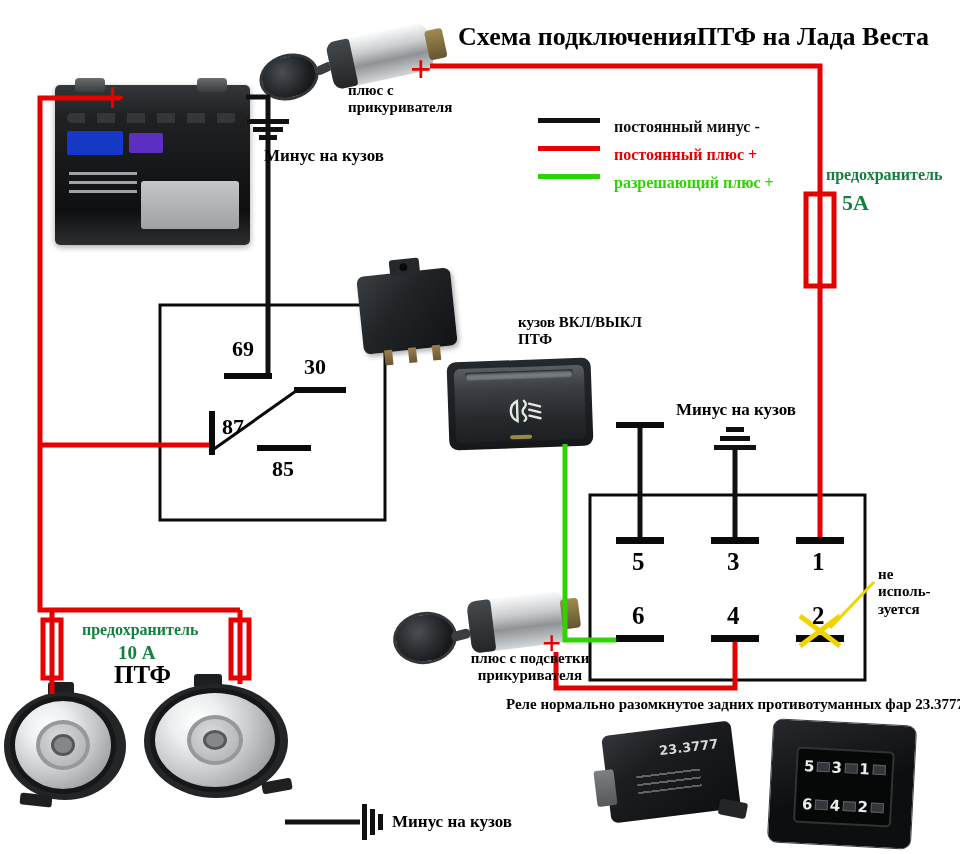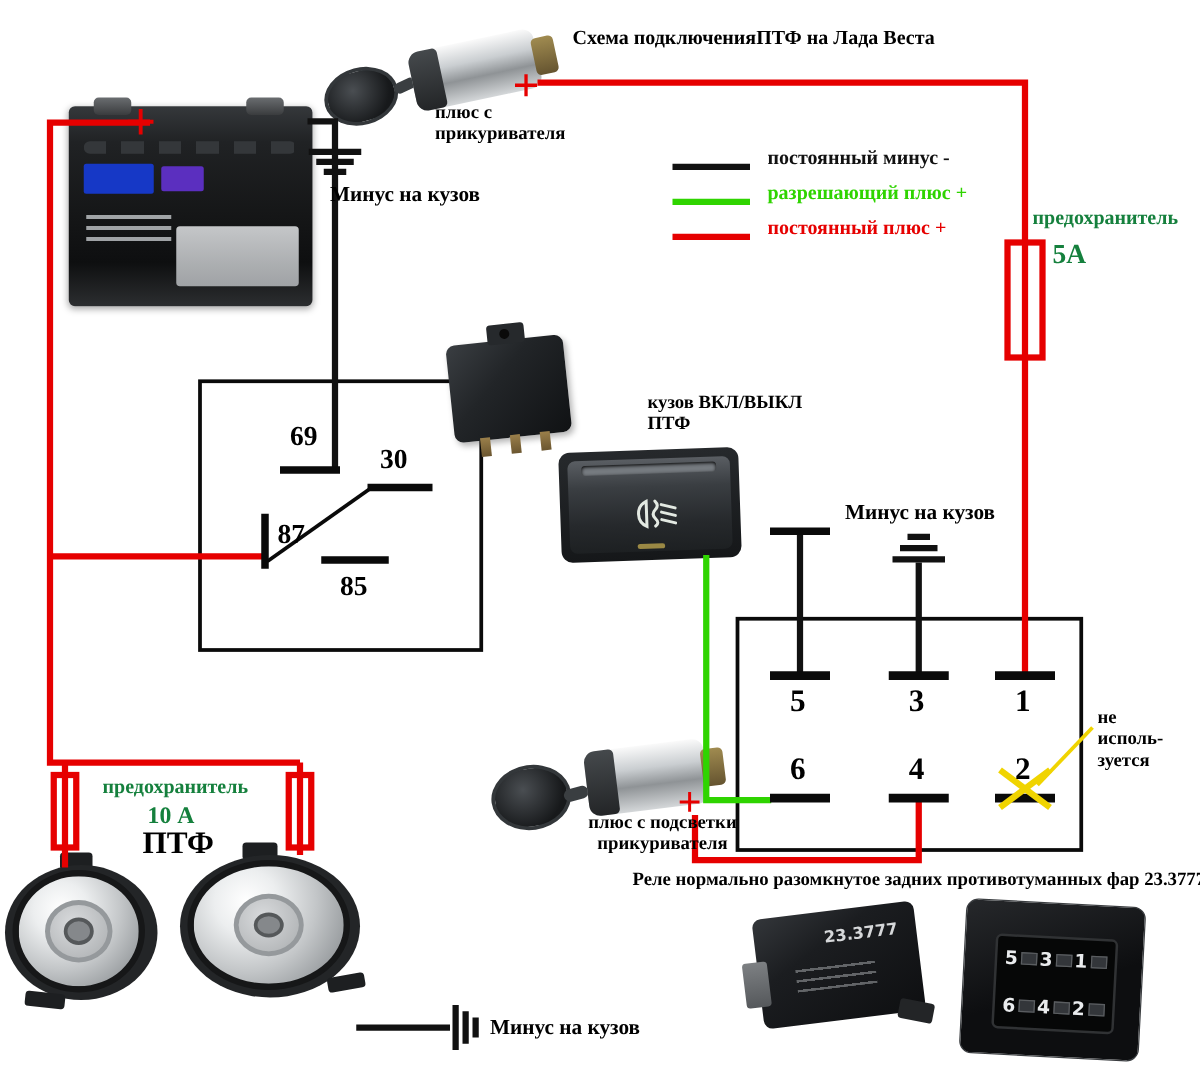--- a/index.html
+++ b/index.html
@@ -9,21 +9,21 @@
   svg.layer{position:absolute;left:0;top:0}
   .boxes{z-index:1}
   .wiresvg{z-index:4}
   .photo{position:absolute;z-index:2}
   .t{position:absolute;z-index:5;font-weight:bold;white-space:nowrap;line-height:1.15;color:#000}
   .red{color:#15803d}
   .plus{position:absolute;z-index:5;color:#e60000;font-weight:bold;line-height:1}
 
   
   .legend{position:absolute;left:538px;top:118px;z-index:5}
-  .lrow{display:flex;align-items:flex-end;margin-bottom:10px}
+  .lrow{display:flex;align-items:flex-start;margin-bottom:10px}
   .sw{width:62px;height:5px;margin-right:14px}
   .sw0{background:#111}.sw1{background:#e60000}.sw2{background:#2fd400}
   .lg{font-size:16px;font-weight:bold}
   .lg0{color:#111}.lg1{color:#e60000}.lg2{color:#2fd400}
 
   
   .battery{left:55px;top:85px;width:195px;height:160px;border-radius:5px;
     background:linear-gradient(180deg,#35383b 0%,#202224 18%,#151617 55%,#0e0f10 78%,#2c2e30 100%);
     box-shadow:0 2px 6px rgba(0,0,0,.35)}
   .battery .term{position:absolute;top:-7px;width:30px;height:14px;border-radius:4px;
@@ -311,44 +311,44 @@
     <g fill="#0a0a0a">
       <rect x="616" y="422" width="48" height="6"></rect>
     </g>
     <g stroke="#f0d400" fill="none">
       <line x1="800" y1="616" x2="840" y2="646" stroke-width="5"></line>
       <line x1="800" y1="646" x2="840" y2="616" stroke-width="5"></line>
       <line x1="830" y1="628" x2="874" y2="582" stroke-width="3"></line>
     </g>
   </svg>
 
-  <div class="t" style="left:458px;top:22px;font-size:16px">Схема подключенияПТФ на Лада Веста</div>
+  <div class="t" style="left:458px;top:22px;font-size:26px">Схема подключенияПТФ на Лада Веста</div>
 
   <div class="plus" style="left:100px;top:76px;font-size:44px">+</div>
 
   <div class="plus" style="left:410px;top:50px;font-size:38px">+</div>
   <div class="t" style="left:348px;top:82px;font-size:15px;width:116px;">
     <div>плюс с</div>
     <div>прикуривателя</div>
   </div>
 
   <div class="t" style="left:264px;top:146px;font-size:17px">Минус на кузов</div>
 
   <div class="legend">
     <div class="lrow">
       <span class="sw sw0"></span>
       <span class="lg lg0">постоянный минус -</span>
     </div>
     <div class="lrow">
+      <span class="sw sw1"></span>
+      <span class="lg lg1">постоянный плюс +</span>
+    </div>
+    <div class="lrow">
       <span class="sw sw2"></span>
       <span class="lg lg2">разрешающий плюс +</span>
-    </div>
-    <div class="lrow">
-      <span class="sw sw1"></span>
-      <span class="lg lg1">постоянный плюс +</span>
     </div>
   </div>
 
   <div class="t red" style="left:826px;top:166px;font-size:16px">предохранитель</div>
   <div class="t red" style="left:842px;top:190px;font-size:22px">5А</div>
 
 
   <div class="t" style="left:232px;top:336px;font-size:22px">69</div>
   <div class="t" style="left:304px;top:354px;font-size:22px">30</div>
   <div class="t" style="left:222px;top:414px;font-size:22px">87</div>

